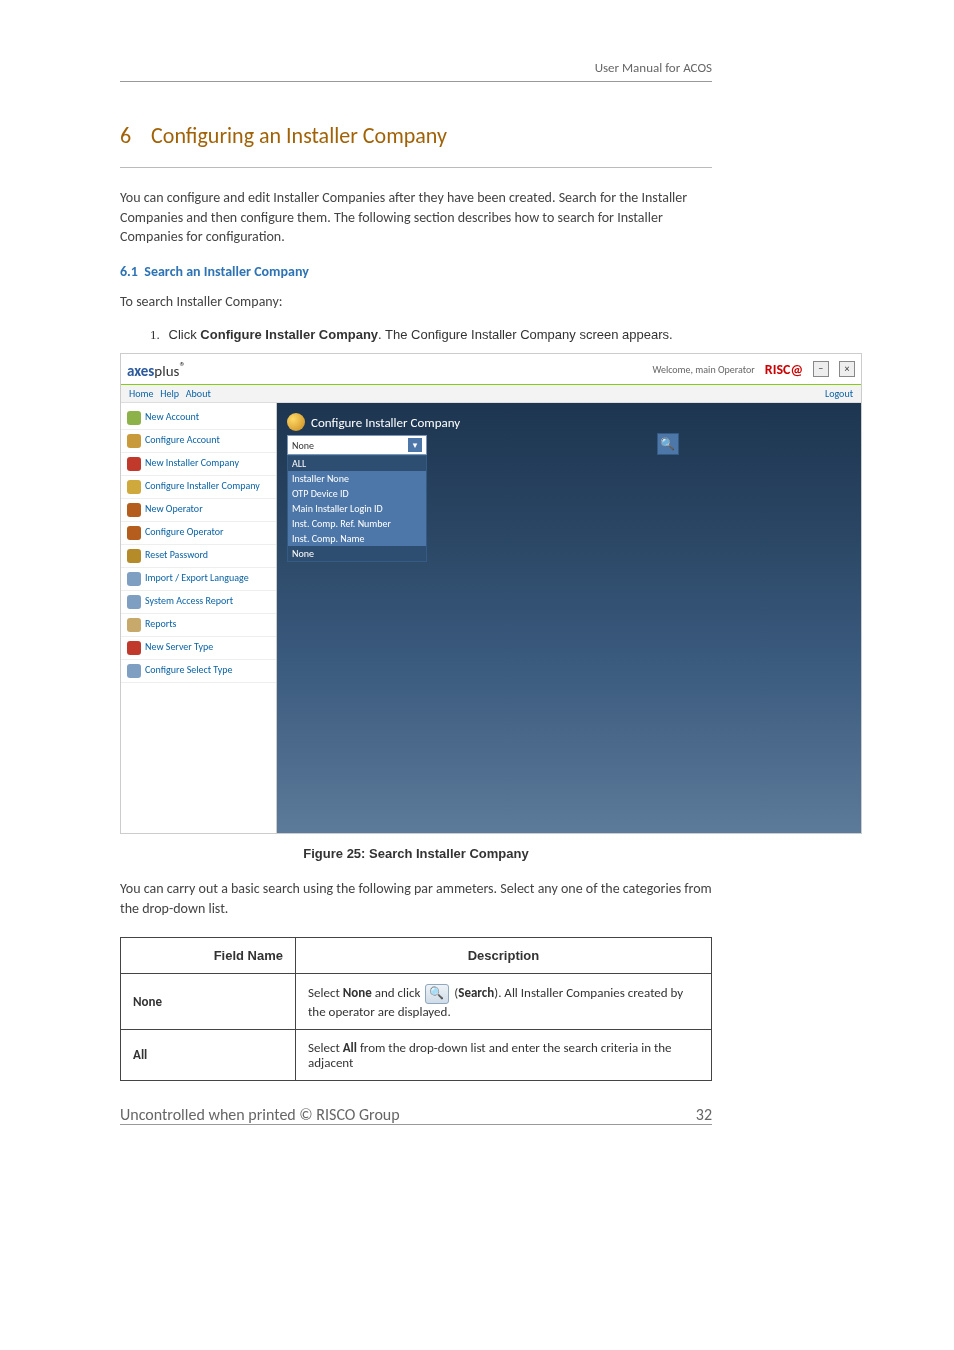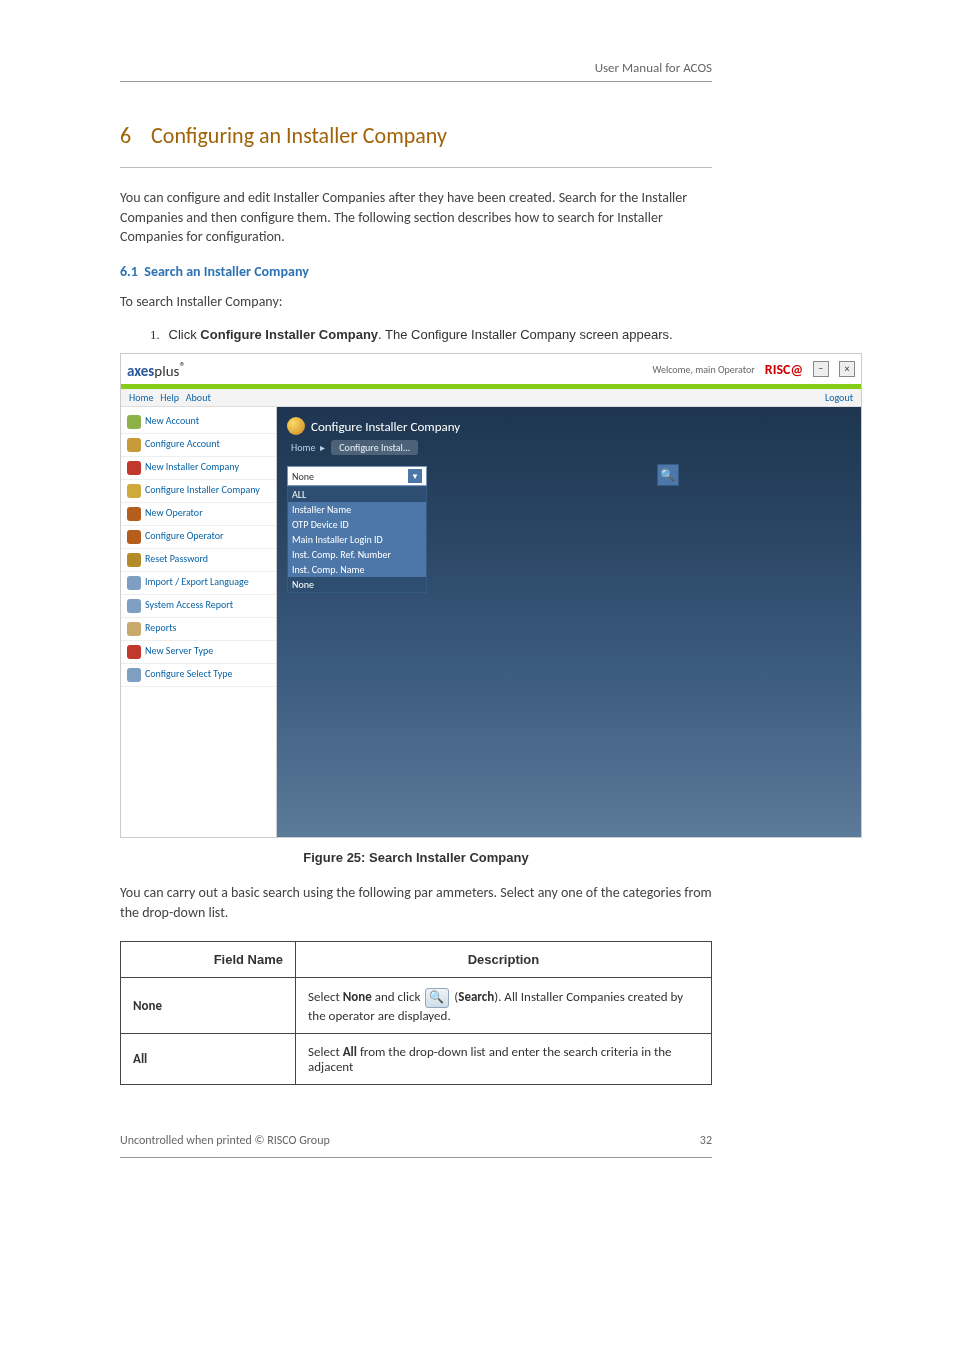--- a/index.html
+++ b/index.html
@@ -63,21 +63,21 @@
     border: 1px solid #ccc;
     background: #fff;
   }
   .ss-header {
     height: 30px;
     display: flex;
     align-items: center;
     justify-content: space-between;
     padding: 0 6px;
     background: #fff;
-    border-bottom: 5px solid #84cc16;
+    border-bottom: 1px solid #84cc16;
   }
   .ss-logo { font-size: 15px; color: #333; }
   .ss-logo b { color: #2c5a9c; }
   .ss-right { display: flex; align-items: center; gap: 10px; }
   .ss-welcome { font-size: 10px; color: #666; }
   .ss-risc { font-size: 14px; color: #c00; font-weight: bold; }
   .ss-ctl {
     display: inline-block;
     width: 14px; height: 14px; line-height: 14px;
     text-align: center; font-size: 10px;
@@ -197,25 +197,25 @@
   }
   table.desc th:first-child { width: 150px; text-align: right; }
   .inline-icon {
     display: inline-block; width: 22px; height: 18px;
     background: linear-gradient(#eef3f7, #cfdce8);
     border: 1px solid #8fa7bf; border-radius: 3px;
     vertical-align: middle; margin: 0 2px;
     text-align: center; line-height: 16px; font-size: 12px; color: #3a5a7e;
   }
   .footer {
-    margin-top: 48px;
+    margin-top: 24px;
     display: flex; justify-content: space-between;
-    font-size: 12px; color: #666;
+    font-size: 16px; color: #666;
     border-bottom: 1px solid #999;
-    padding-bottom: 10px;
+    padding-bottom: 0;
   }
 </style>
 </head>
 <body>
 
 <div class="page">
   <div class="header-right">User Manual for ACOS</div>
   <hr class="header-rule">
 
   <h1 class="section-title">
@@ -309,33 +309,29 @@
         <div class="ss-sideitem">
             <span class="ss-sideicon" style="background:#7e9ec2"></span>
             <span>Configure Select Type</span>
           </div>
       </div>
       <div class="ss-main">
         <div class="ss-panel-title">
           <span class="ss-globe"></span>
           <span>Configure Installer Company</span>
         </div>
-        <div class="ss-tabstrip">
-          <span>Home</span>&nbsp;&nbsp;▸
-          <span class="tab">Configure Instal...</span>
-        </div>
         <div class="ss-dropdown-row">
           <div class="ss-dropdown">
             <div class="ss-dd-sel">
               <span>None</span>
               <span class="ss-dd-btn">▾</span>
             </div>
             <div class="ss-dd-open">
               <div class="opt hi">ALL</div>
-              <div class="opt">Installer Name</div>
+              <div class="opt">Installer None</div>
               <div class="opt">OTP Device ID</div>
               <div class="opt">Main Installer Login ID</div>
               <div class="opt">Inst. Comp. Ref. Number</div>
               <div class="opt">Inst. Comp. Name</div>
               <div class="opt hi">None</div>
             </div>
           </div>
           <div class="ss-searchbtn">
             <span>🔍</span>
           </div>

